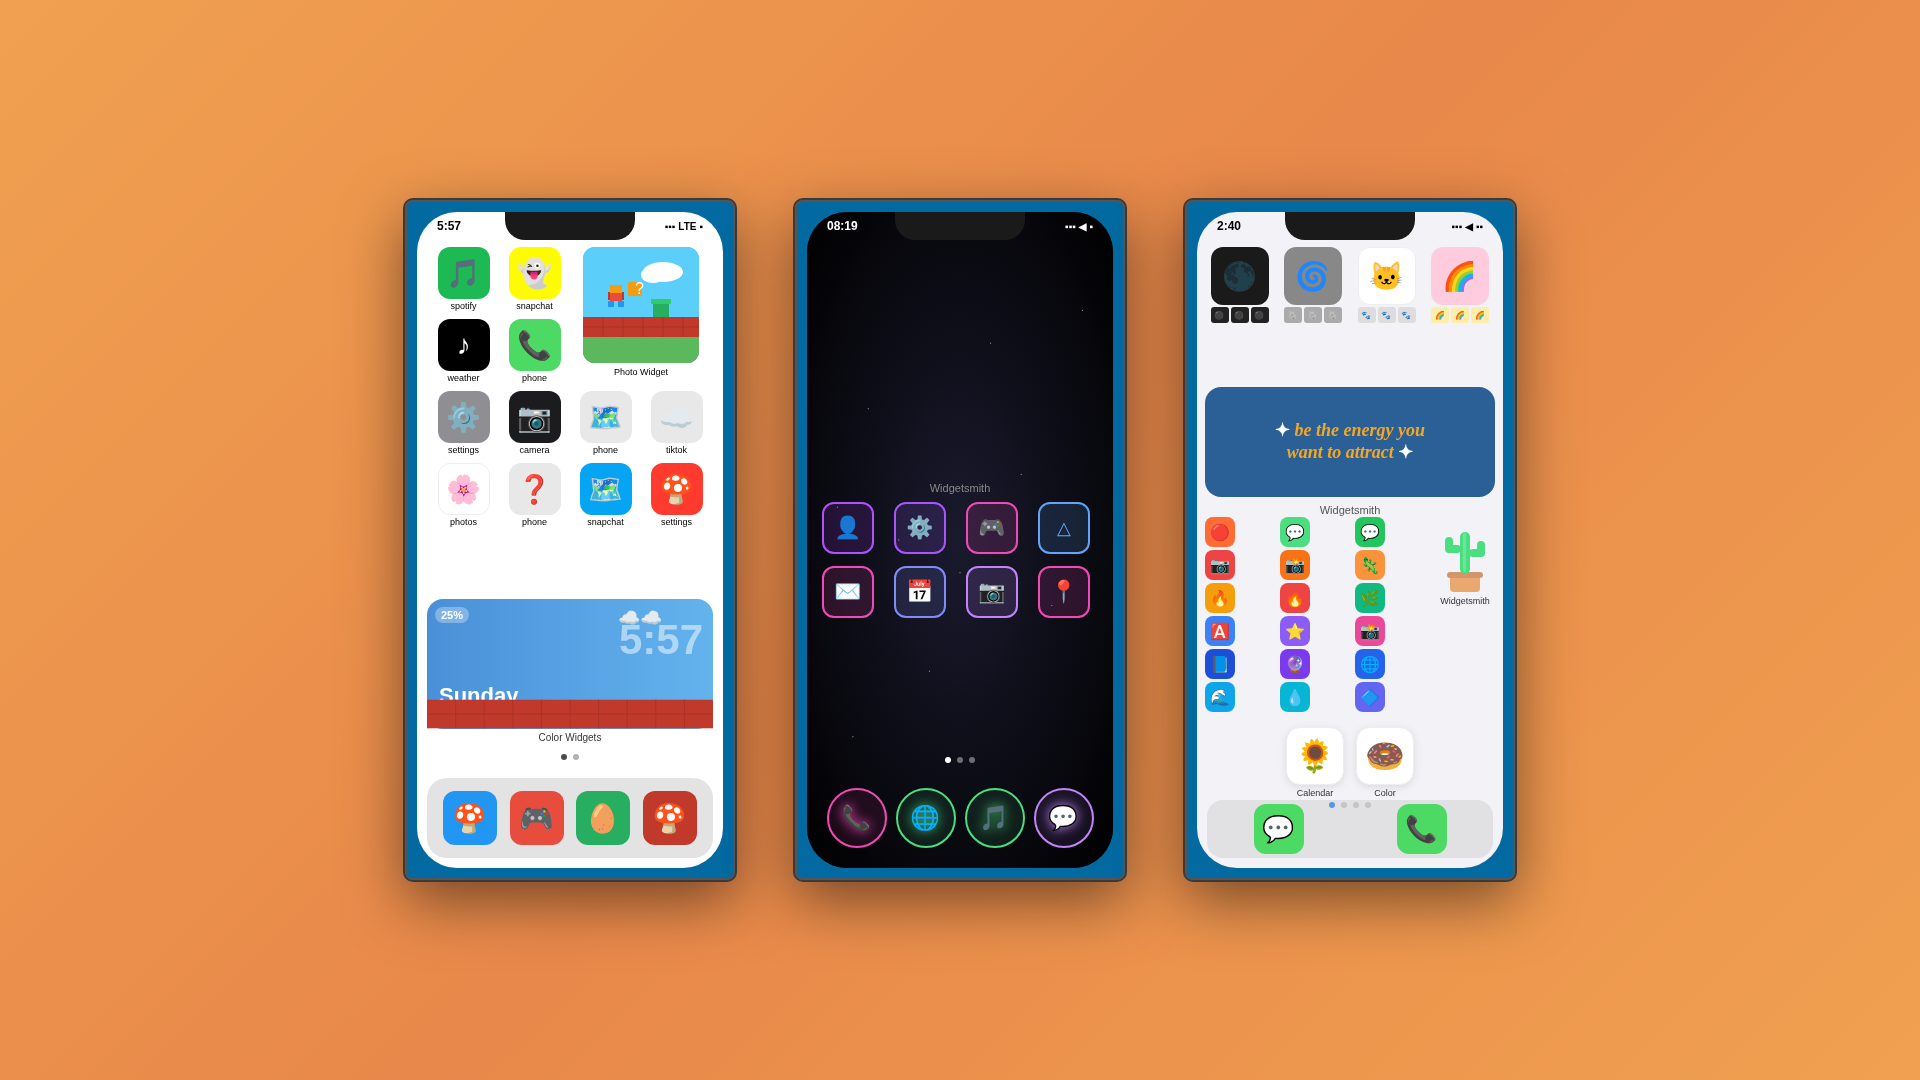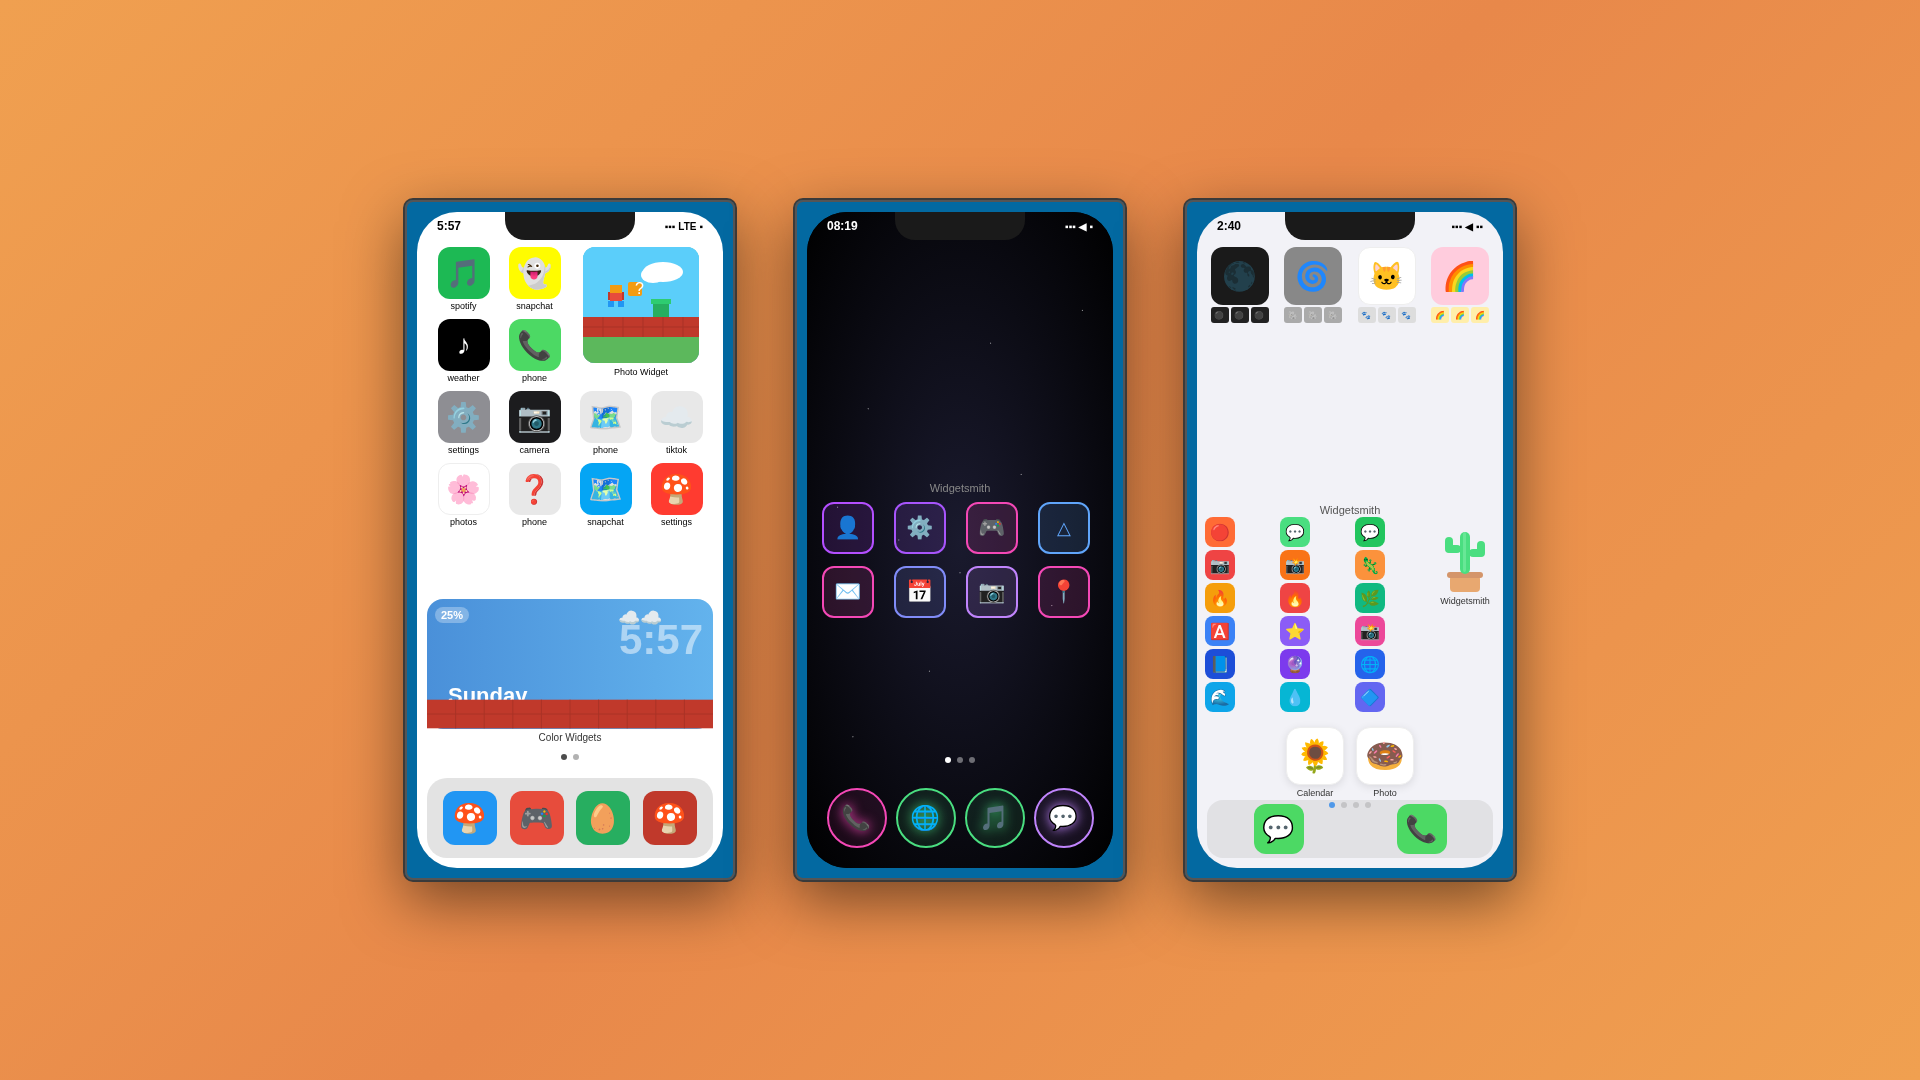--- a/index.html
+++ b/index.html
@@ -160,21 +160,21 @@
     }
 
     .color-widget-inner {
       width: 100%;
       height: 100%;
       background: linear-gradient(to right, #4a90d9 0%, #63b3ed 100%);
       position: relative;
       display: flex;
       flex-direction: column;
       justify-content: flex-end;
-      padding: 8px 21px;
+      padding: 8px 12px;
     }
 
     .widget-percent {
       position: absolute;
       top: 8px;
       left: 8px;
       background: rgba(255,255,255,0.3);
       color: white;
       font-size: 11px;
       font-weight: 700;
@@ -821,20 +821,26 @@
       <div style="display:flex;flex-direction:column;align-items:center;gap:2px;">
         <div style="width:58px;height:58px;border-radius:12px;background:#ffccdd;display:flex;align-items:center;justify-content:center;font-size:28px;">🌈</div>
         <div style="width:58px;display:grid;grid-template-columns:repeat(3,1fr);gap:2px;">
           <div style="height:16px;border-radius:3px;background:#ffeeaa;display:flex;align-items:center;justify-content:center;font-size:8px;">🌈</div>
           <div style="height:16px;border-radius:3px;background:#ffeeaa;display:flex;align-items:center;justify-content:center;font-size:8px;">🌈</div>
           <div style="height:16px;border-radius:3px;background:#ffeeaa;display:flex;align-items:center;justify-content:center;font-size:8px;">🌈</div>
         </div>
       </div>
     </div>
 
+    <div class="motive-widget">
+      <div class="motive-text">
+        <span class="sparkle">✦ </span><span>be the energy you</span><br>
+        <span>want to attract</span><span class="sparkle"> ✦</span>
+      </div>
+    </div>
 
     <div style="position:absolute;top:292px;left:0;right:0;text-align:center;font-size:11px;color:#555;">Widgetsmith</div>
 
     <div class="app-mix-area">
       <div class="app-mix-left">
 
         <div class="app-mix-item" style="background:#ff6b35;border-radius:8px;">
             <span>🔴</span>
           </div>
         <div class="app-mix-item" style="background:#4ade80;border-radius:8px;">
@@ -914,21 +920,21 @@
       <div class="bottom-app-item">
         <div class="bottom-app-icon" style="background:#fff; border: 1px solid #eee; box-shadow: 0 2px 8px rgba(0,0,0,0.1);">
           <span>🌻</span>
         </div>
         <span class="bottom-app-label">Calendar</span>
       </div>
       <div class="bottom-app-item">
         <div class="bottom-app-icon" style="background:#fff; border: 1px solid #eee; box-shadow: 0 2px 8px rgba(0,0,0,0.1);">
           <span>🍩</span>
         </div>
-        <span class="bottom-app-label">Photo</span>
+        <span class="bottom-app-label">Color</span>
       </div>
     </div>
 
     <div class="page-indicator-3">
       <div class="dot active" style="background:#007aff;"></div>
       <div class="dot" style="background: rgba(0,0,0,0.2);"></div>
       <div class="dot" style="background: rgba(0,0,0,0.2);"></div>
       <div class="dot" style="background: rgba(0,0,0,0.2);"></div>
     </div>
 

